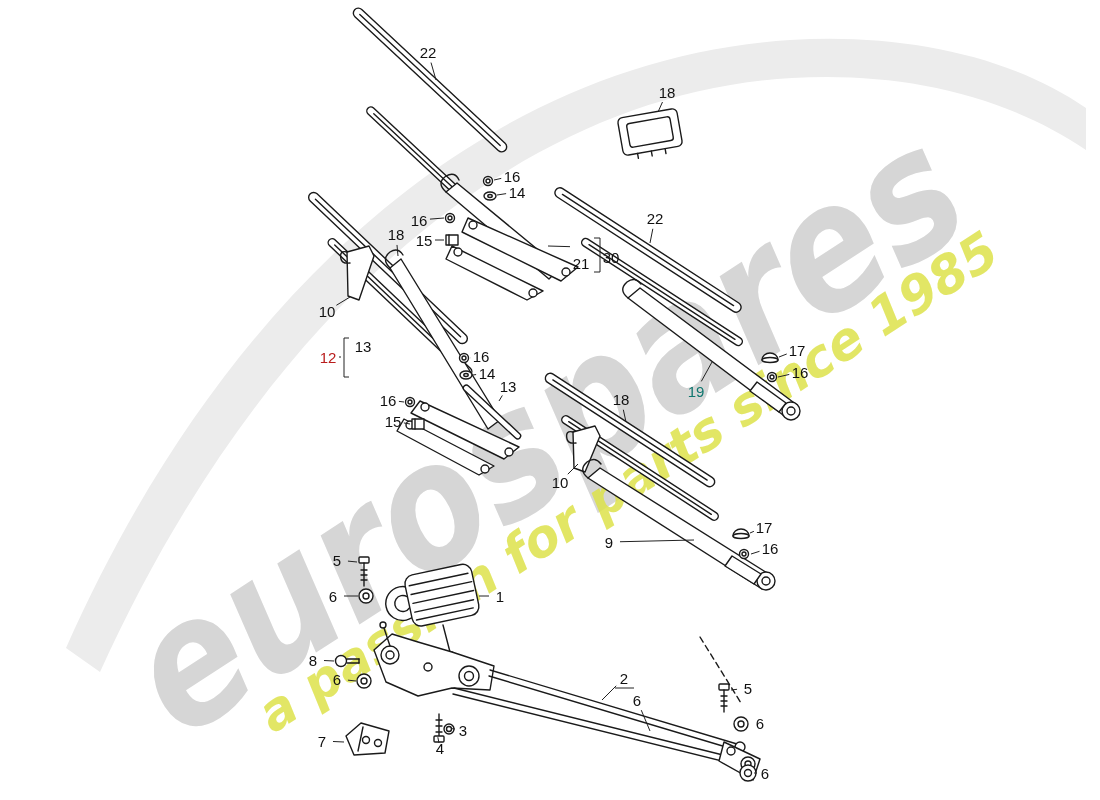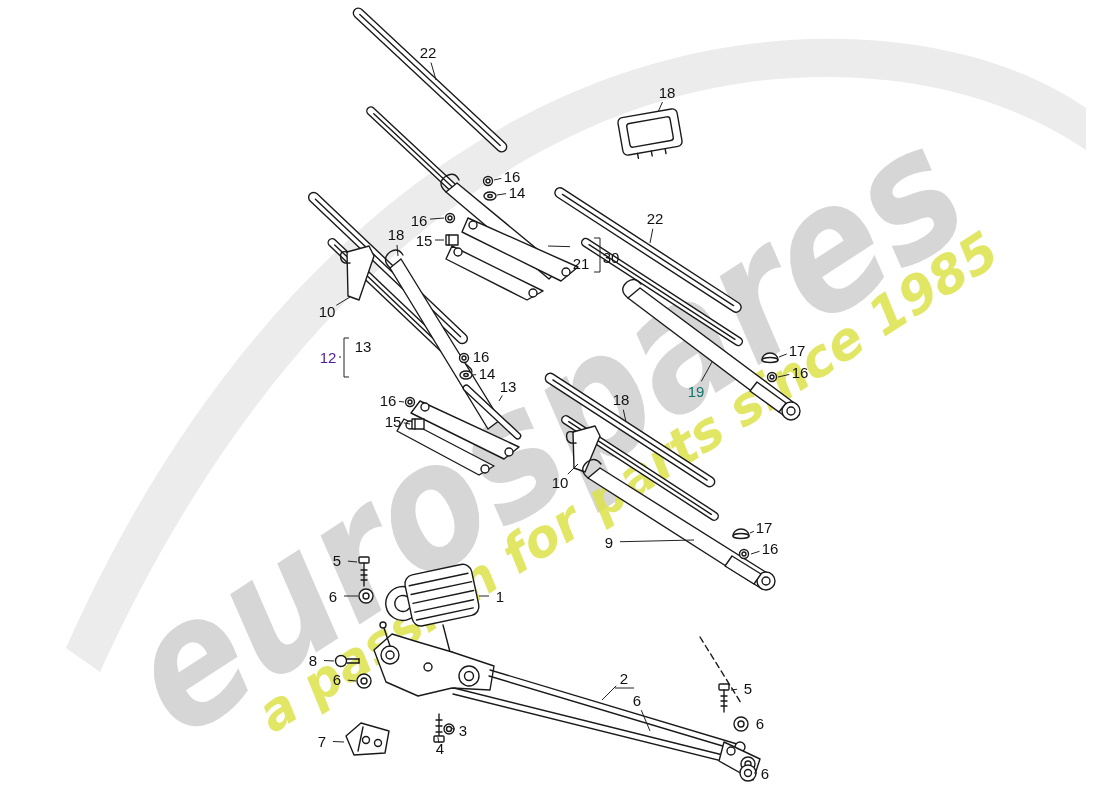--- a/index.html
+++ b/index.html
@@ -347,21 +347,21 @@
       <div class="callout" style="left: 667px; top: 92px; color: rgb(17, 17, 17);">18</div>
       <div class="callout" style="left: 512px; top: 176px; color: rgb(17, 17, 17);">16</div>
       <div class="callout" style="left: 517px; top: 192px; color: rgb(17, 17, 17);">14</div>
       <div class="callout" style="left: 419px; top: 220px; color: rgb(17, 17, 17);">16</div>
       <div class="callout" style="left: 424px; top: 240px; color: rgb(17, 17, 17);">15</div>
       <div class="callout" style="left: 396px; top: 234px; color: rgb(17, 17, 17);">18</div>
       <div class="callout" style="left: 581px; top: 247px; color: rgb(17, 17, 17); margin-top: 16px;">21</div>
       <div class="callout" style="left: 611px; top: 257px; color: rgb(17, 17, 17);">30</div>
       <div class="callout" style="left: 655px; top: 218px; color: rgb(17, 17, 17);">22</div>
       <div class="callout" style="left: 327px; top: 311px; color: rgb(17, 17, 17);">10</div>
-      <div class="callout" style="left: 328px; top: 357px; color: #4c1d95;">12</div>
+      <div class="callout" style="left: 328px; top: 357px; color: #b91c1c;">12</div>
       <div class="callout" style="left: 363px; top: 346px; color: rgb(17, 17, 17);">13</div>
       <div class="callout" style="left: 481px; top: 356px; color: rgb(17, 17, 17);">16</div>
       <div class="callout" style="left: 487px; top: 373px; color: rgb(17, 17, 17);">14</div>
       <div class="callout" style="left: 508px; top: 386px; color: rgb(17, 17, 17);">13</div>
       <div class="callout" style="left: 797px; top: 350px; color: rgb(17, 17, 17);">17</div>
       <div class="callout" style="left: 800px; top: 372px; color: rgb(17, 17, 17);">16</div>
       <div class="callout" style="left: 696px; top: 391px; color: #0f766e;">19</div>
       <div class="callout" style="left: 388px; top: 400px; color: rgb(17, 17, 17);">16</div>
       <div class="callout" style="left: 393px; top: 421px; color: rgb(17, 17, 17);">15</div>
       <div class="callout" style="left: 621px; top: 399px; color: rgb(17, 17, 17);">18</div>

